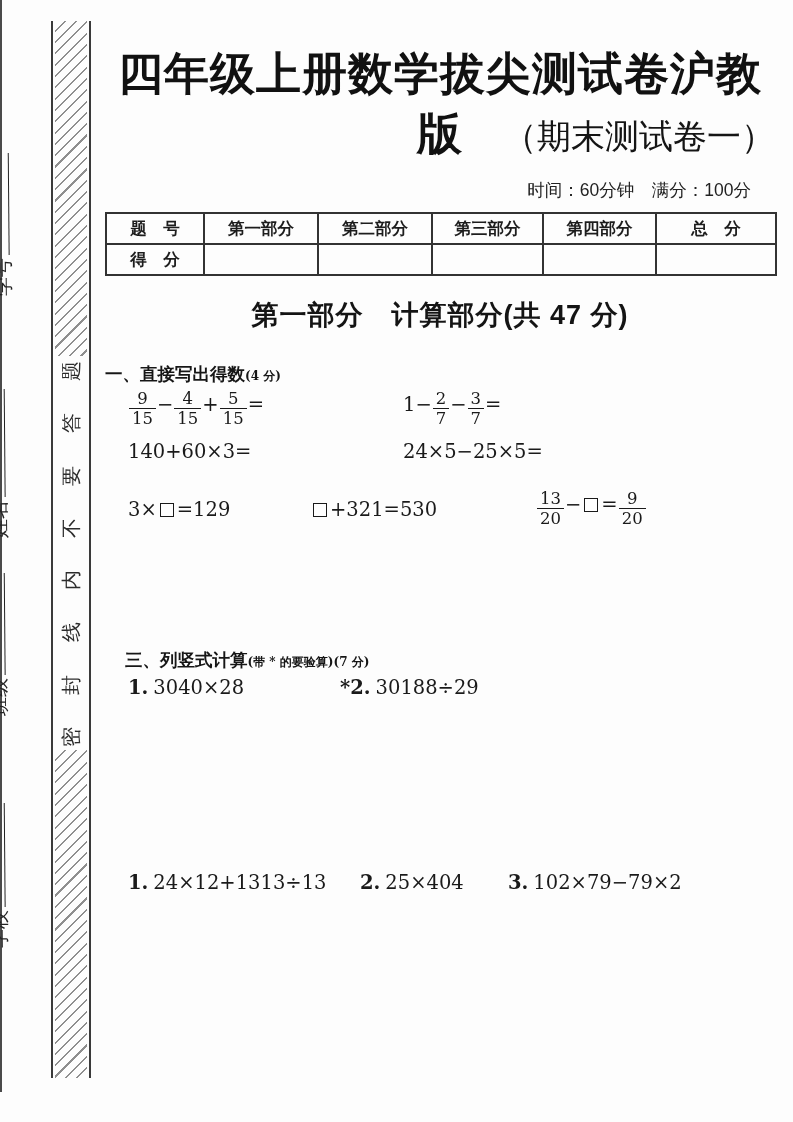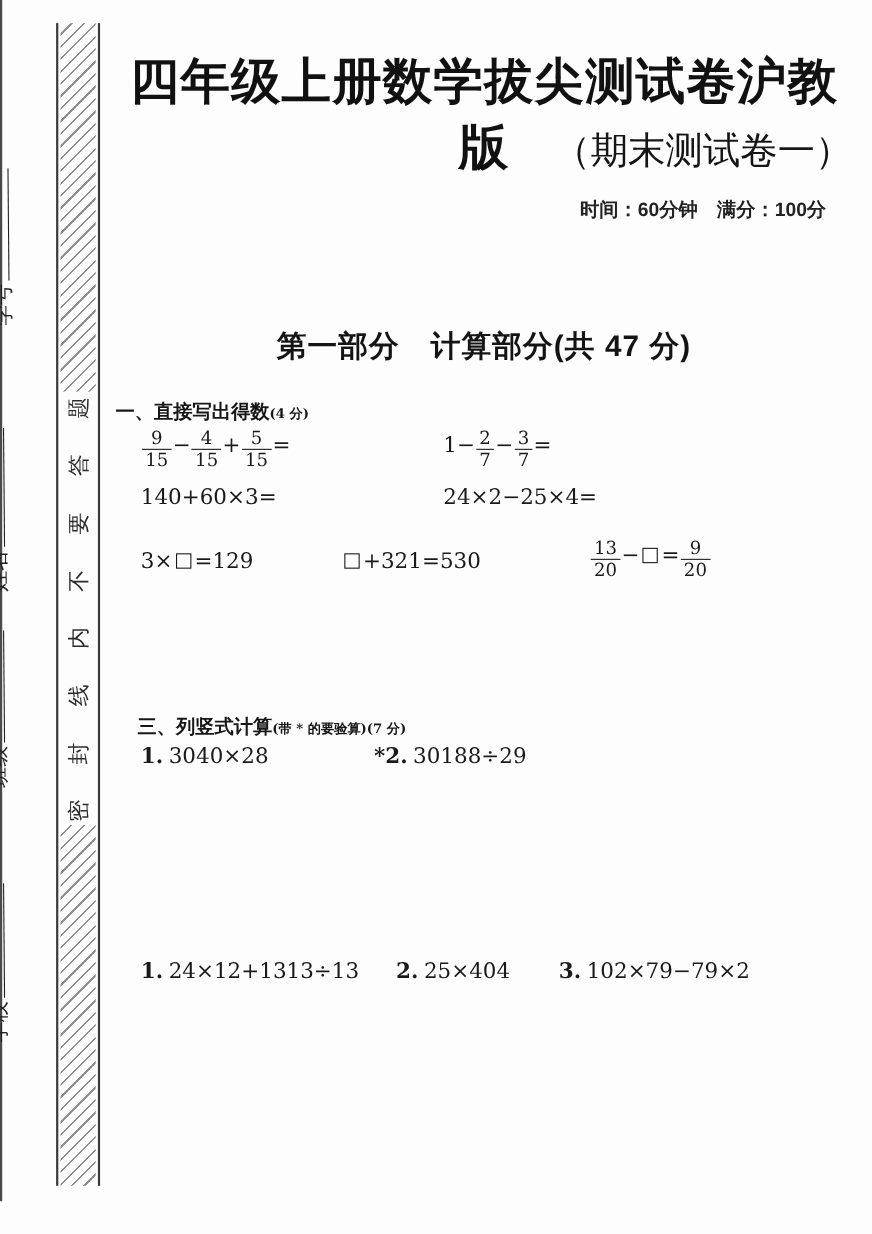--- a/index.html
+++ b/index.html
@@ -35,21 +35,21 @@
   .fl-xuexiao { left:12px; top:922px; width:152px; }
 
   
   .content { position:absolute; left:105px; top:0; width:670px; height:870px; }
   .abs { position:absolute; }
 
   .title { top:44px; left:0; width:670px; text-align:center; font-size:45px; font-weight:900;
            letter-spacing:1px; color:#111; }
   .subtitle { top:114px; left:0; width:670px; text-align:right; font-size:34px; font-weight:400; color:#151515; }
   .meta { top:178px; left:0; width:670px; text-align:right; padding-right:24px; font-size:17.5px;
-          font-weight:700; color:#222; }
+          font-weight:400; color:#222; }
 
   
   .score-table { top:212px; left:0; width:670px; border-collapse:collapse;
                  font-size:16.5px; color:#1d1d1d; table-layout:fixed; }
   .score-table td { border:2px solid #333; height:31px; text-align:center; vertical-align:middle;
                     font-weight:600; }
 
   
   .part-heading { top:297px; left:0; width:670px; text-align:center; font-size:27px; font-weight:800;
                   letter-spacing:1px; color:#141414; }
@@ -103,33 +103,61 @@
   <div class="field-label fl-xuexiao">
     <span>学校</span><span class="ul" style="width:104px;"></span>
   </div>
 
   <div class="content">
 
     <div class="abs title">四年级上册数学拔尖测试卷沪教版</div>
     <div class="abs subtitle">（期末测试卷一）</div>
     <div class="abs meta">时间：60分钟　满分：100分</div>
 
+    <table class="abs score-table">
+      <colgroup>
+        <col style="width:98px">
+          <col style="width:114px">
+          <col style="width:114px">
+        <col style="width:111px">
+          <col style="width:113px">
+          <col style="width:120px">
+      </colgroup>
+      <tbody>
+          <tr>
+        <td>题　号</td>
+        <td>第一部分</td>
+        <td>第二部分</td>
+        <td>第三部分</td>
+        <td>第四部分</td>
+        <td>总　分</td>
+      </tr>
+      <tr>
+        <td>得　分</td>
+        <td></td>
+        <td></td>
+        <td></td>
+        <td></td>
+        <td></td>
+      </tr>
+    </tbody>
+      </table>
 
     <div class="abs part-heading">第一部分　计算部分(共 47 分)</div>
 
     <div class="abs sec-heading" style="top:362px; left:0;">
       <span>一、直接写出得数</span><span class="note">(4 分)</span>
     </div>
     <div class="row" style="top:390px; left:0; height:48px;">
       <span class="cell expr" style="left:23px;"><span class="frac"><span class="fn">9</span><span class="fd">15</span></span>−<span class="frac"><span class="fn">4</span><span class="fd">15</span></span>+<span class="frac"><span class="fn">5</span><span class="fd">15</span></span>=</span>
       <span class="cell expr" style="left:298px;">1−<span class="frac"><span class="fn">2</span><span class="fd">7</span></span>−<span class="frac"><span class="fn">3</span><span class="fd">7</span></span>=</span>
     </div>
     <div class="row" style="top:440px; left:0; height:26px;">
       <span class="cell expr" style="left:23px;">140+60×3=</span>
-      <span class="cell expr" style="left:298px;">24×2−25×4=</span>
+      <span class="cell expr" style="left:298px;">24×5−25×5=</span>
     </div>
 
     <div class="row" style="top:498px; left:0; height:52px;">
       <span class="cell expr" style="left:23px;">3×<span class="box"></span>=129</span>
       <span class="cell expr" style="left:205px;"><span class="box"></span>+321=530</span>
       <span class="cell expr" style="left:400px; top:-8px;margin-left:31px;"><span class="frac"><span class="fn">13</span><span class="fd">20</span></span>−<span class="box"></span>=<span class="frac"><span class="fn">9</span><span class="fd">20</span></span></span>
     </div>
 
     <div class="abs sec-heading" style="top:648px; left:0;margin-left:20px;">
       <span>三、列竖式计算</span><span class="note">(带 * 的要验算)(7 分)</span>

